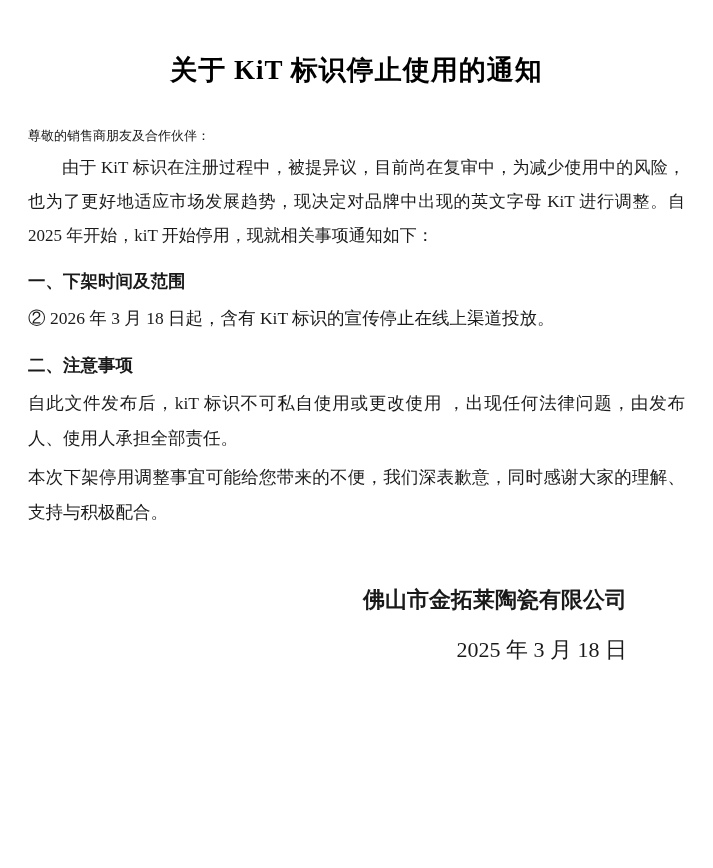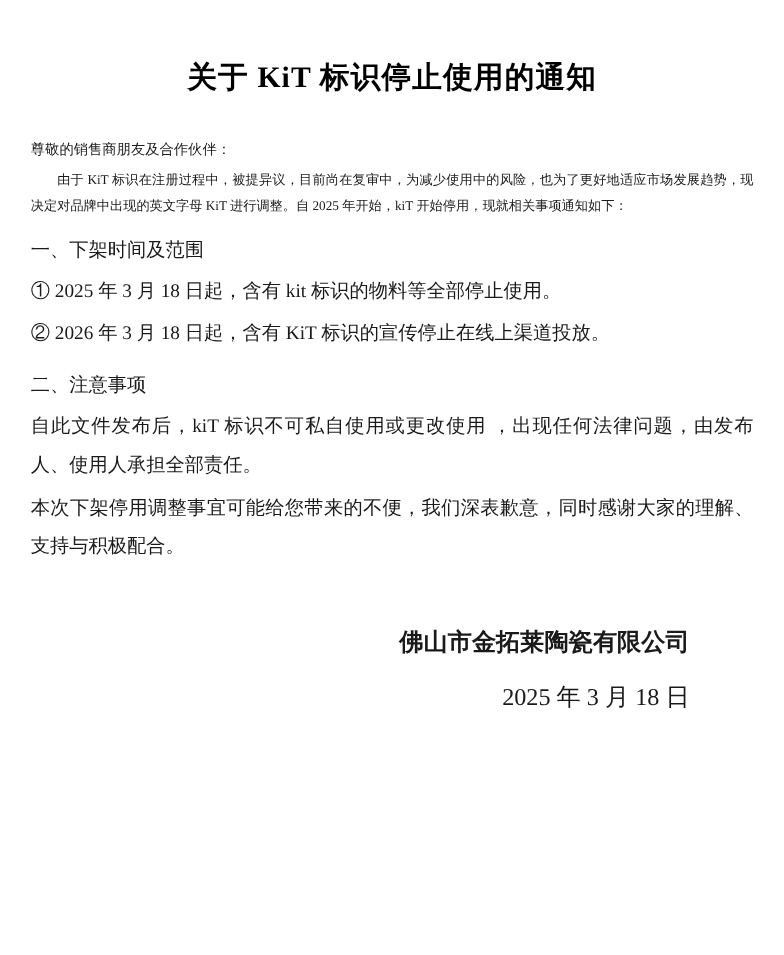--- a/index.html
+++ b/index.html
@@ -29,32 +29,32 @@
     margin-top: 22px;
     margin-bottom: 36px;
     color: #000000;
   }
   .salutation {
     font-size: 13px;
     line-height: 1.9;
     margin-bottom: 2px;
   }
   .body-para {
-    font-size: 12px;
+    font-size: 17px;
     line-height: 2.0;
     text-align: justify;
     text-justify: inter-ideograph;
     margin: 0 0 6px 0;
   }
   .indent {
     text-indent: 2em;
   }
   .section-heading {
     font-size: 17.5px;
-    font-weight: normal;
+    font-weight: bold;
     line-height: 2.1;
     margin: 10px 0 2px 0;
   }
   .list-item {
     font-size: 17.5px;
     line-height: 2.05;
     margin: 0 0 2px 0;
   }
   .circ {
     font-size: 17.5px;
@@ -88,24 +88,20 @@
 <div class="page">
 
   <div class="doc-title">关于 KiT 标识停止使用的通知</div>
 
   <div class="salutation">尊敬的销售商朋友及合作伙伴：</div>
 
   <p class="body-para indent">由于 KiT 标识在注册过程中，被提异议，目前尚在复审中，为减少使用中的风险，也为了更好地适应市场发展趋势，现决定对品牌中出现的英文字母 KiT 进行调整。自 2025 年开始，kiT 开始停用，现就相关事项通知如下：</p>
 
   <div class="section-heading">一、下架时间及范围</div>
 
-  <div class="list-item">
-    <span class="circ">①</span>
-    <span>2025 年 3 月 18 日起，含有 kit 标识的物料等全部停止使用。</span>
-  </div>
 
   <div class="list-item">
     <span class="circ">②</span>
     <span>2026 年 3 月 18 日起，含有 KiT 标识的宣传停止在线上渠道投放。</span>
   </div>
 
   <div class="section-heading">二、注意事项</div>
 
   <p class="note-para">自此文件发布后，kiT 标识不可私自使用或更改使用 ，出现任何法律问题，由发布人、使用人承担全部责任。</p>
   <p class="note-para">本次下架停用调整事宜可能给您带来的不便，我们深表歉意，同时感谢大家的理解、支持与积极配合。</p>

